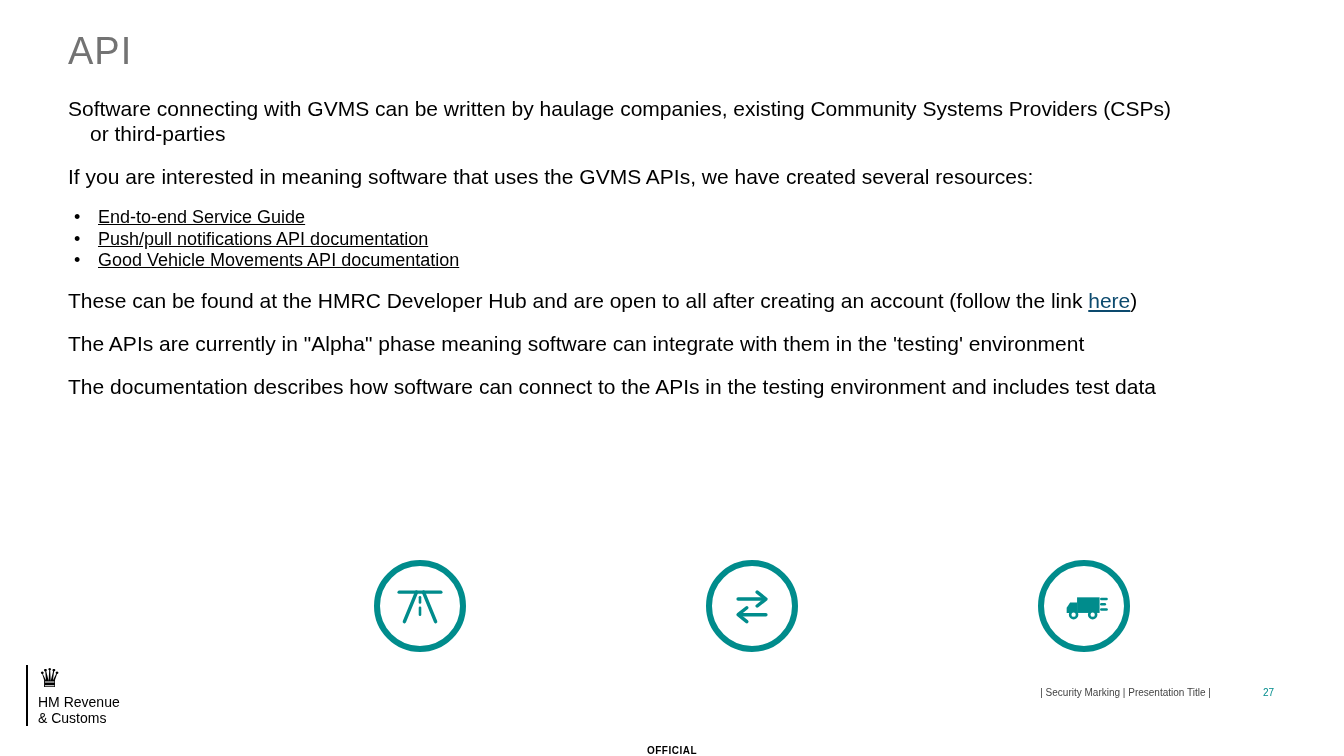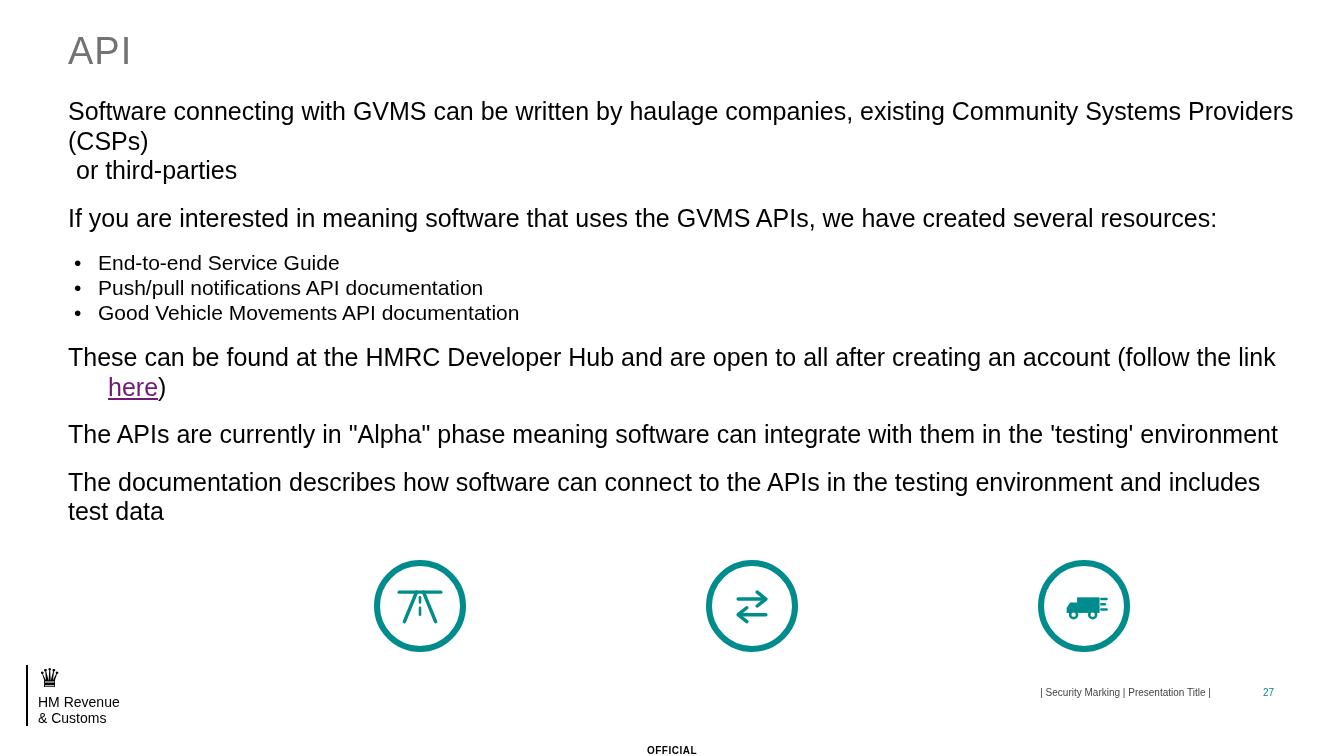--- a/index.html
+++ b/index.html
@@ -21,53 +21,53 @@
     font-weight: 400;
     margin-bottom: 24px;
     letter-spacing: 1px;
   }
   .subtitle {
     font-size: 21px;
     font-weight: bold;
     margin-bottom: 24px;
   }
   .body-text {
-    font-size: 25px;
+    font-size: 21px;
     line-height: 1.18;
     margin-bottom: 18px;
   }
   .indent-wrap {
     text-indent: 0;
   }
   .indent-wrap .wrap {
     display: block;
-    margin-left: 8px;
+    margin-left: 22px;
   }
   ul.bullets {
     list-style: none;
     margin: 0 0 18px 0;
     padding: 0;
   }
   ul.bullets li {
-    font-size: 21px;
+    font-size: 18px;
     line-height: 1.18;
     position: relative;
     padding-left: 30px;
+    text-decoration: underline;
   }
   ul.bullets li::before {
     content: "•";
     position: absolute;
     left: 6px;
     top: 0;
   }
   .link {
-    color: #701a75;
+    color: #0c4a6e;
     text-decoration: underline;
     cursor: pointer;
-    margin-left: 40px;
   }
   .icons-row {
     position: absolute;
     left: 0;
     right: 0;
     top: 560px;
     display: flex;
     justify-content: center;
     gap: 240px;
     padding-left: 160px;

